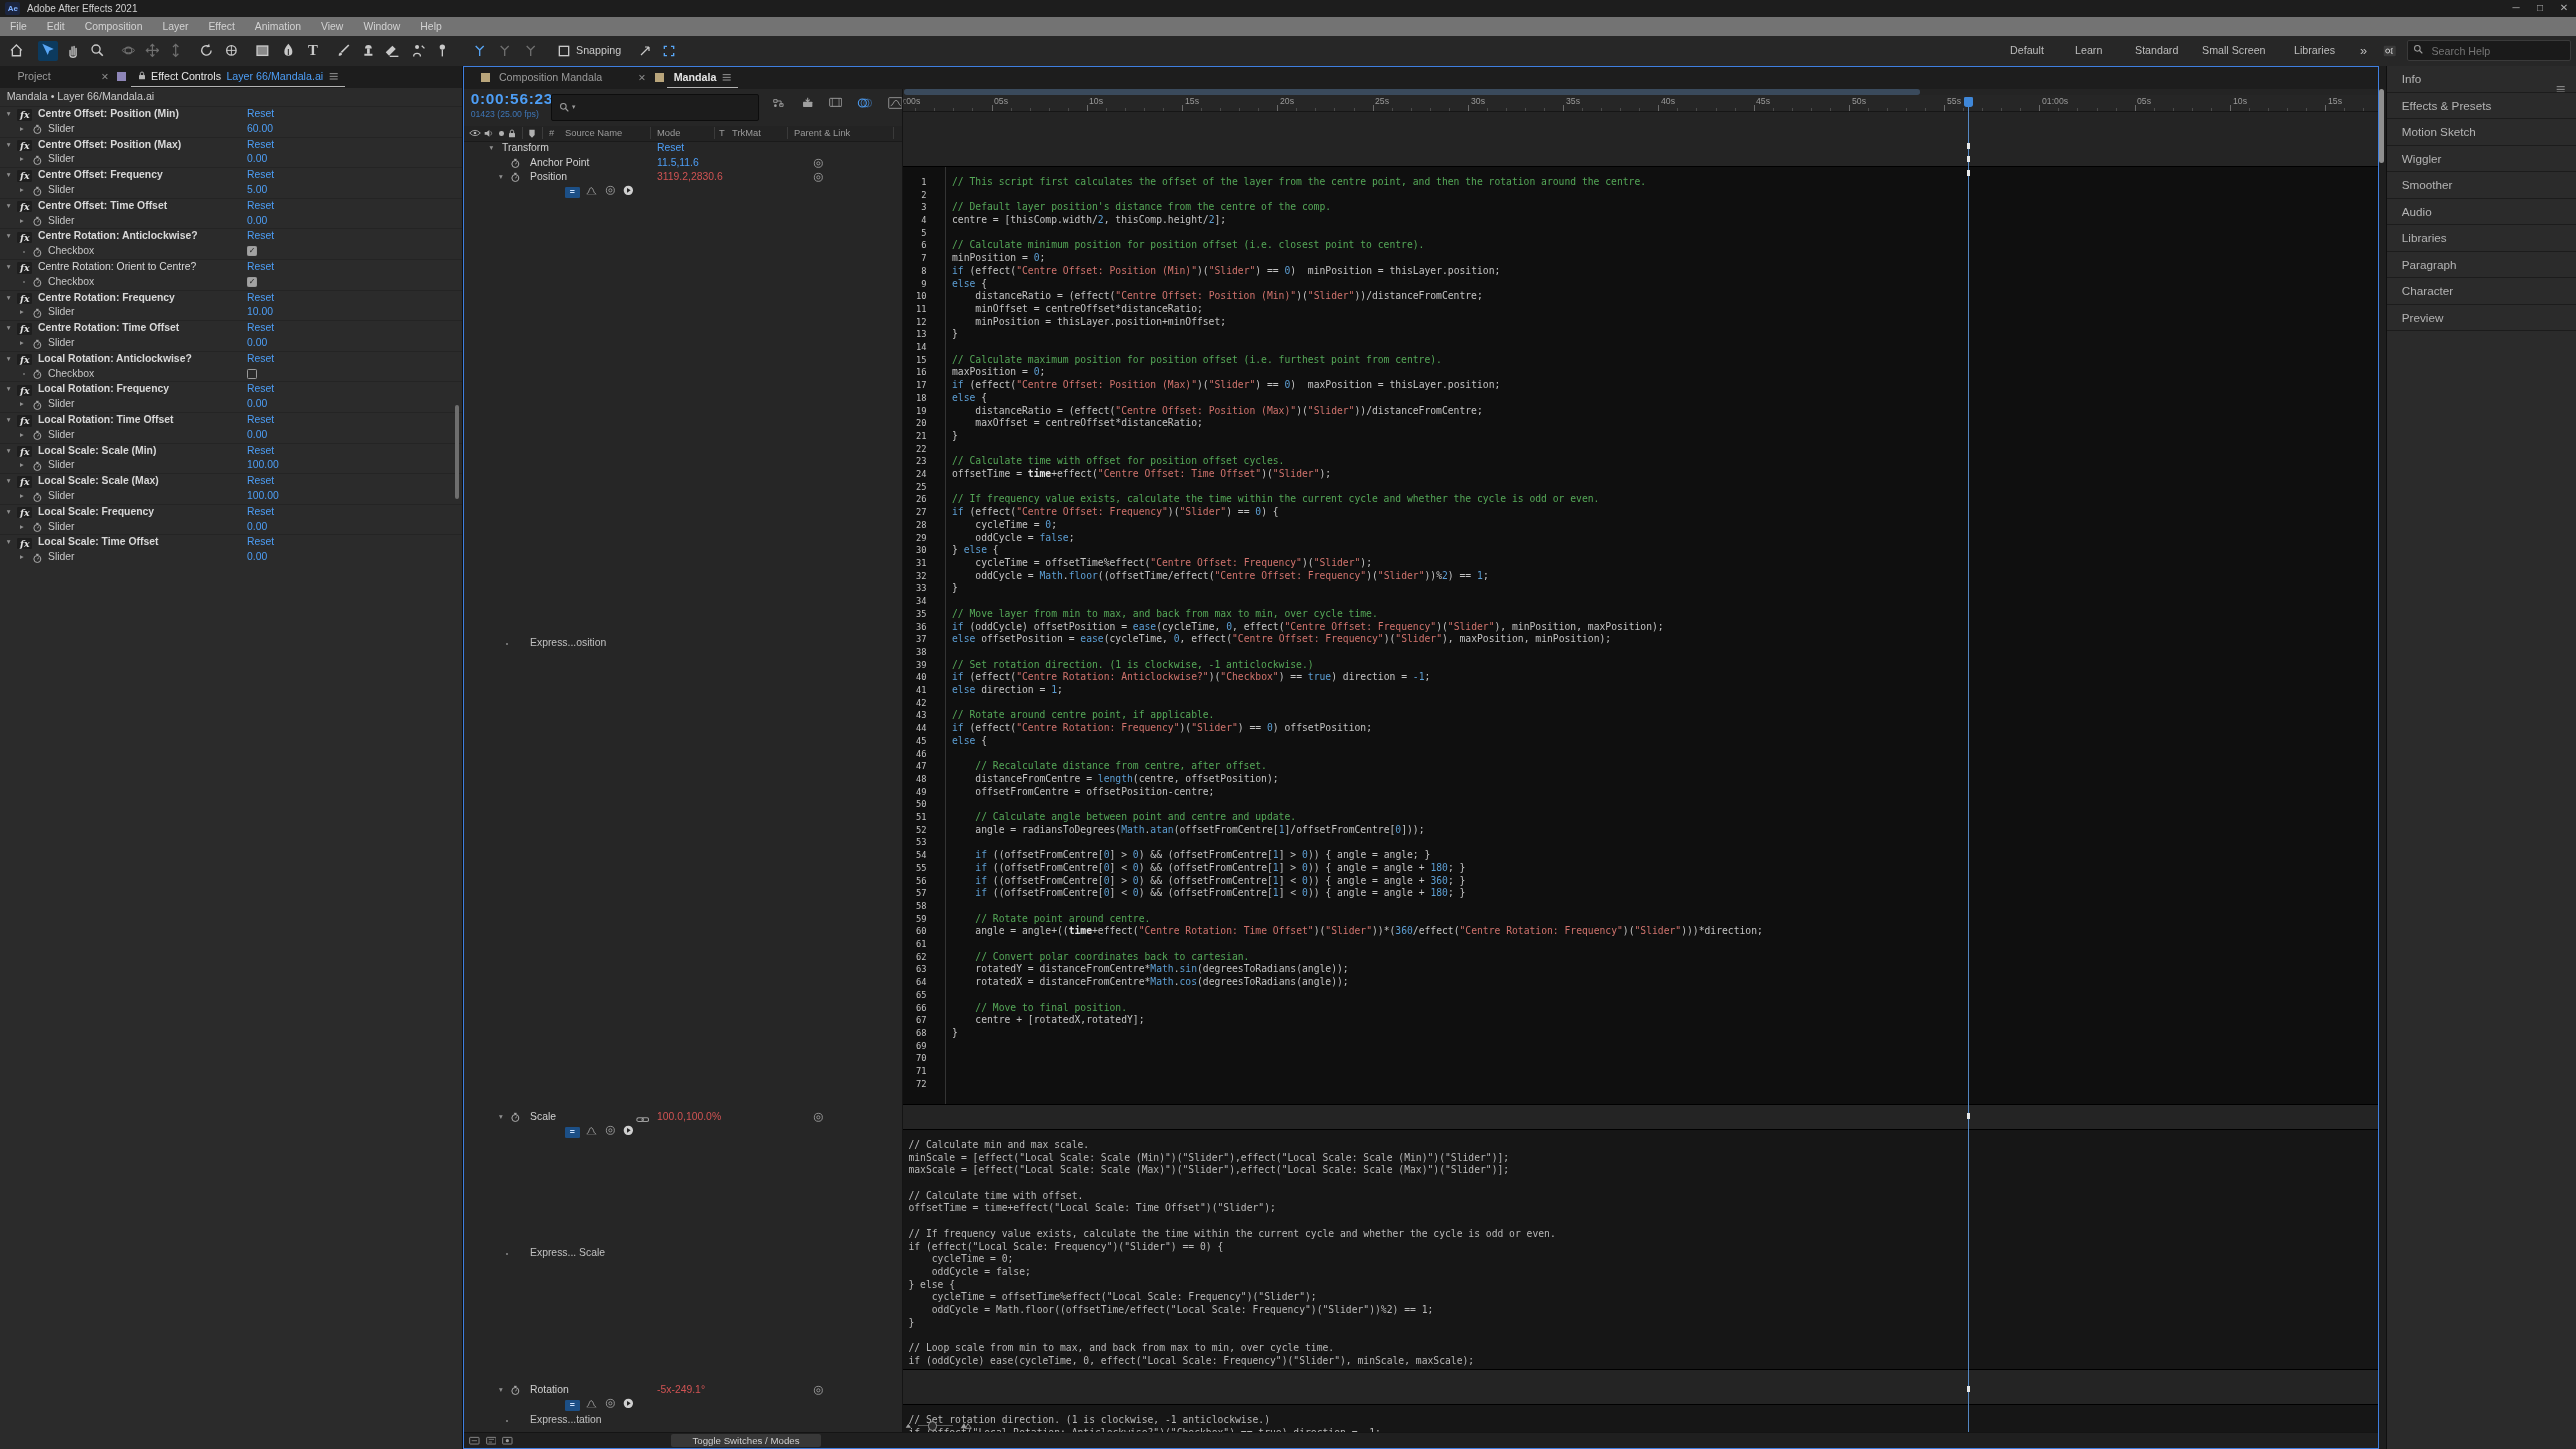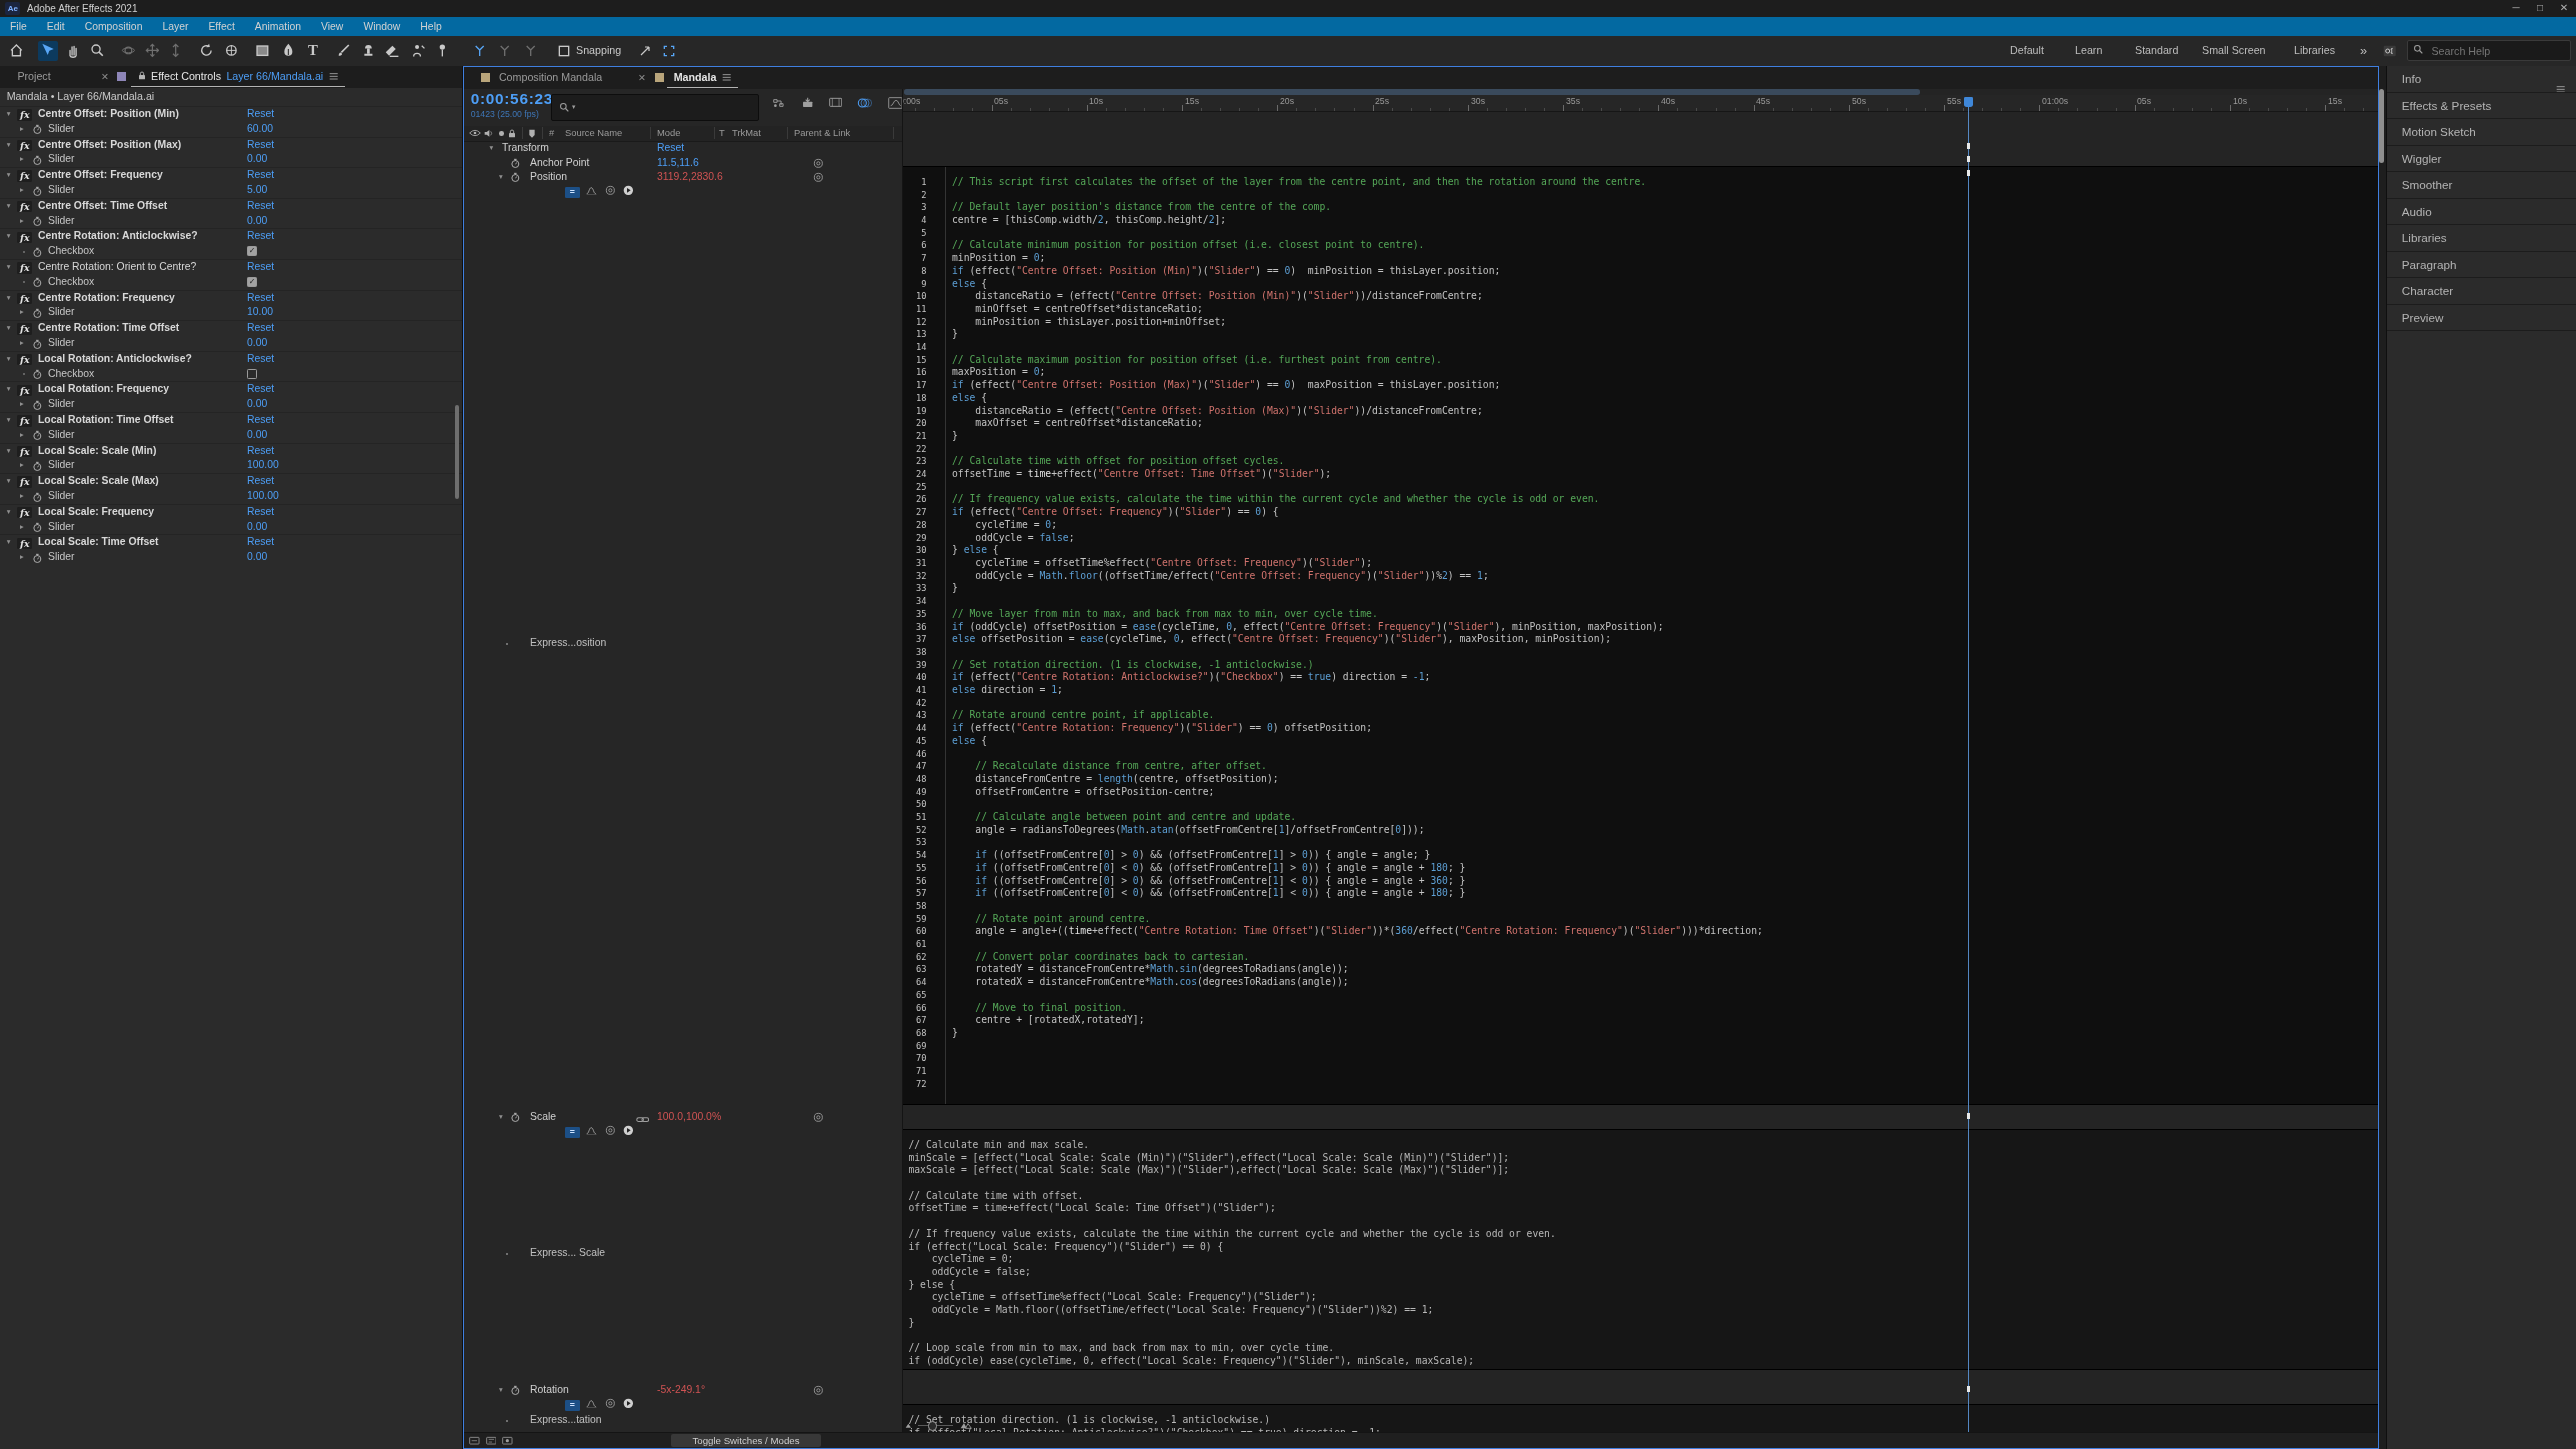--- a/index.html
+++ b/index.html
@@ -3,21 +3,21 @@
 <meta charset="utf-8">
 <style>
   html,body{margin:0;padding:0;background:#141414;}
   #app{position:relative;width:2576px;height:1449px;background:#1f1f1f;font-family:"Liberation Sans",sans-serif;color:#c9c9c9;overflow:hidden;}
   .abs{position:absolute;}
   
   #titlebar{left:0;top:0;width:2576px;height:17.4px;background:#1d1d1d;}
   #ae-logo{left:5.4px;top:2px;width:14.8px;height:13.4px;background:#1b2540;color:#7fb0ff;font-size:8px;font-weight:bold;text-align:center;line-height:13.4px;border-radius:2px;}
   #win-title{left:27px;top:2.7px;font-size:10px;color:#cfcfcf;}
   .winbtn{top:1.3px;width:24px;height:14.8px;text-align:center;line-height:14.8px;color:#b0b0b0;font-size:10px;}
-  #menubar{left:0;top:17.4px;width:2576px;height:19px;background:#0369a1;}
+  #menubar{left:0;top:17.4px;width:2576px;height:19px;background:#737373;}
   .menu-item{display:inline-block;padding:0 10px;line-height:19px;font-size:10.4px;color:#d2d2d2;}
   #toolbar{left:0;top:36px;width:2576px;height:29.5px;background:#272727;border-bottom:0.7px solid #0c0c0c;}
   .tool{position:absolute;top:4.7px;width:20px;height:20px;display:flex;align-items:center;justify-content:center;}
   .tool.sel{background:#0c3a5e;border-radius:2px;}
   .tool svg{display:block;}
   .tb-label{position:absolute;top:8px;font-size:10.7px;color:#c9c9c9;}
   .ws{position:absolute;top:8px;font-size:10.7px;color:#bdbdbd;}
   #help-box{left:2407px;top:4px;width:164px;height:21px;background:#1a1a1a;border:0.7px solid #3a3a3a;border-radius:2px;display:flex;align-items:center;gap:5.4px;padding:0 5.4px;box-sizing:border-box;}
   #help-input{background:transparent;border:none;outline:none;color:#9a9a9a;font-size:10.7px;font-family:"Liberation Sans",sans-serif;width:127px;}
   
@@ -66,21 +66,21 @@
   #ed-rot{top:1315px;height:29.5px;background:#161616;border-top:0.7px solid #000;color:#b9b9b9;}
   .gutter{position:absolute;left:0;top:9.4px;width:23.5px;text-align:right;color:#585858;font-size:8.7px;}
   .gut-div{position:absolute;left:42px;top:0;bottom:0;width:1.3px;background:#343434;}
   .codecol{position:absolute;left:49px;top:9.4px;right:0;}
   .codecol.noind{left:5.4px;}
   .cl{min-height:12.7px;line-height:12.7px;white-space:pre;color:#c4c4c4;}
   .tok-c{color:#55a858;}
   .tok-s{color:#d0736d;}
   .tok-k{color:#5d9fd4;}
   .tok-n{color:#5d9fd4;}
-  .tok-t{color:#e3e3e3;font-weight:normal;text-align:center;}
+  .tok-t{color:#e3e3e3;font-weight:bold;text-align:center;}
   #playhead-line{position:absolute;top:8px;bottom:0;width:1.3px;background:rgba(95,155,225,.85);}
   #playhead-head{position:absolute;top:8px;width:9.4px;height:10.7px;background:#3f87d8;border-radius:1.3px 1.3px 2.7px 2.7px;}
   .ph-dash{position:absolute;width:2.7px;height:6px;background:#e8e8e8;}
   #zoomctl{position:absolute;left:2px;bottom:1.3px;width:101px;height:12px;display:flex;align-items:center;gap:6.7px;}
   
   #sidebar{left:2386px;top:66px;width:190px;height:1383px;background:#2b2b2b;border-left:0.7px solid #0f0f0f;}
   .sb-item{position:relative;height:25.5px;line-height:25.5px;border-bottom:1.3px solid #1c1c1c;font-size:11.7px;color:#b4b4b4;padding-left:14.8px;}
   #main-scroll-track{left:2379px;top:66px;width:6.7px;height:1383px;background:#1e1e1e;}
   #main-scroll-handle{left:2379px;top:89px;width:5.4px;height:74px;background:#8f8f8f;border-radius:2.7px;}
 </style>

